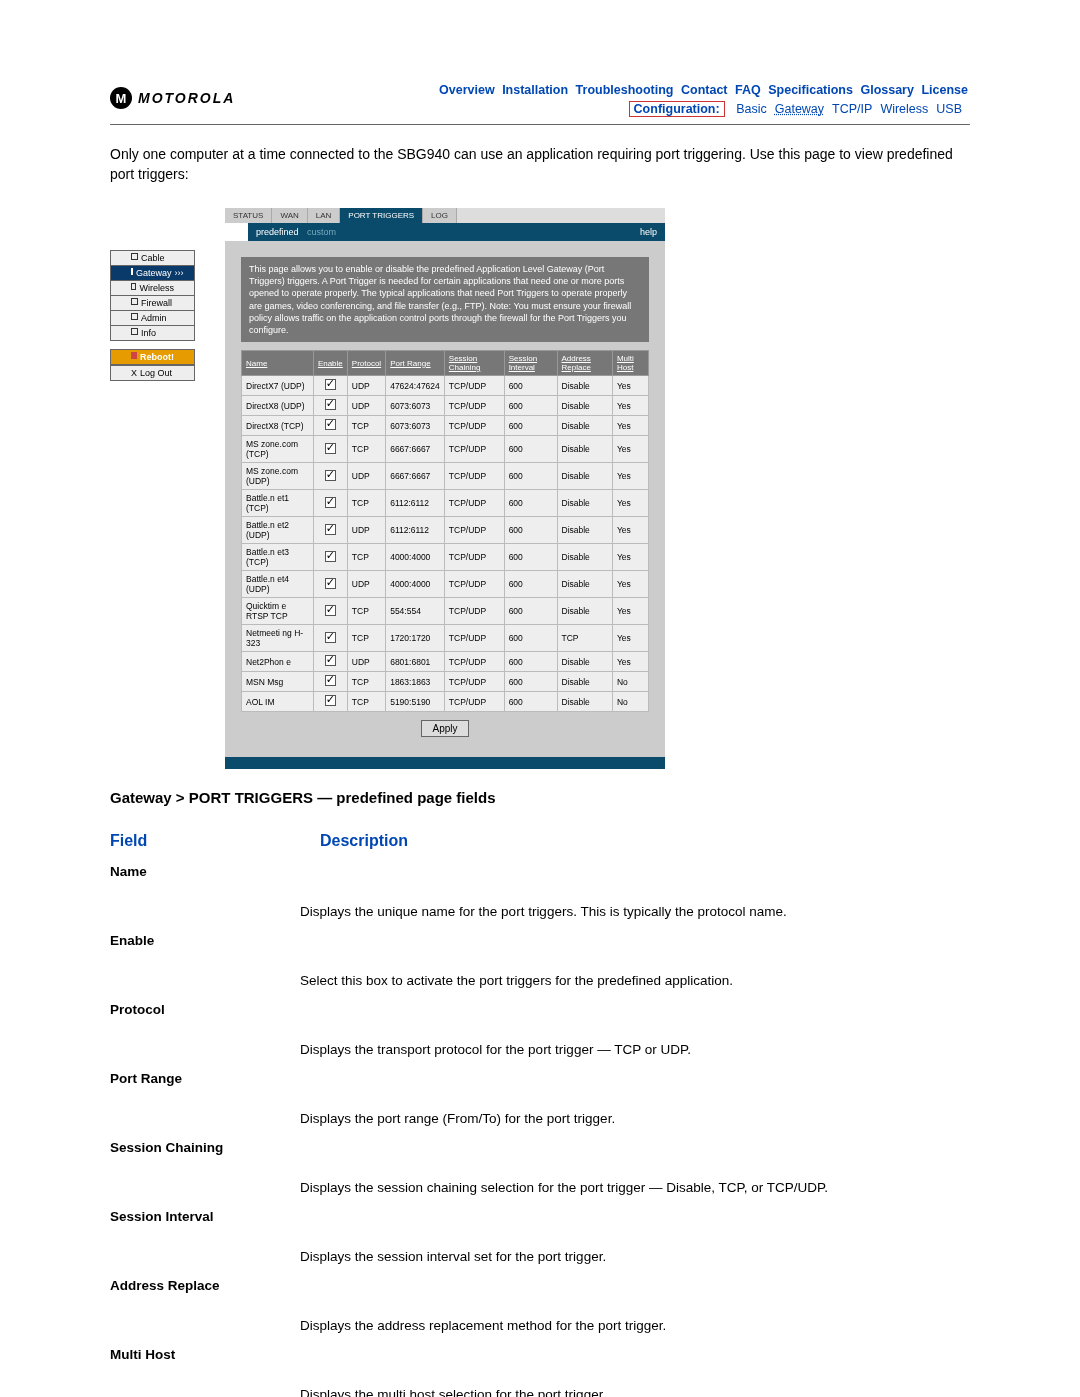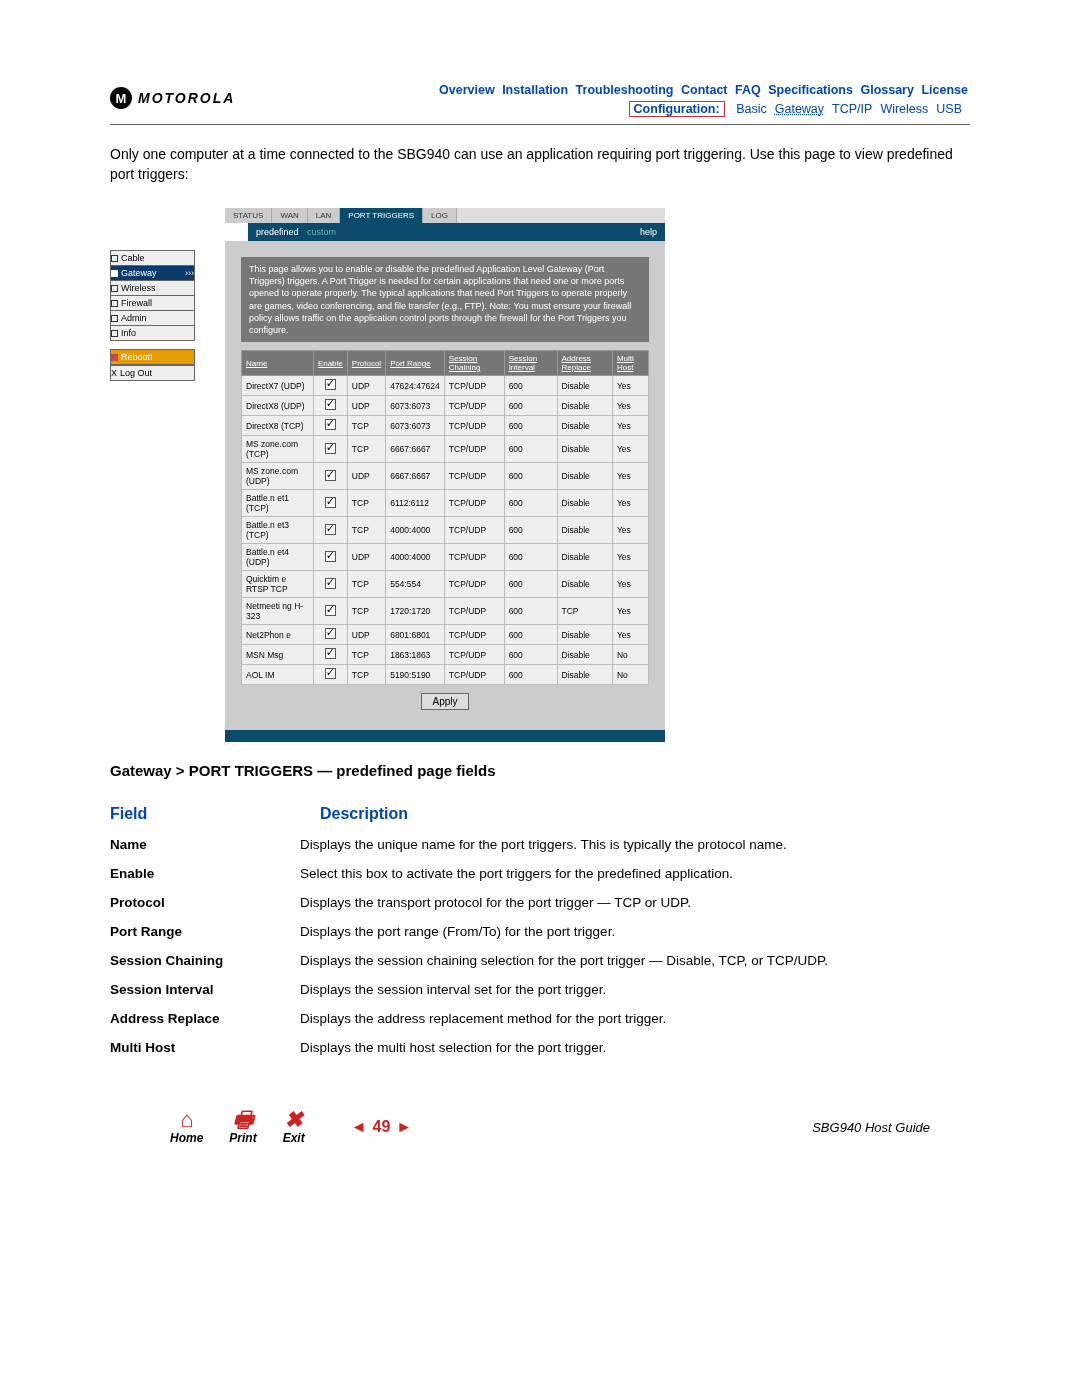--- a/index.html
+++ b/index.html
@@ -11,26 +11,26 @@
   .conf-row span { color:#0047b3; padding:0 4px;}
   .headerwrap { display:flex; align-items:center; gap:10px; justify-content:space-between;}
   .logo-block { display:flex; align-items:center; gap:6px; flex:0 0 auto;}
   .logo-m { width:22px; height:22px; border-radius:50%; background:#000; color:#fff; display:flex; align-items:center; justify-content:center; font-weight:bold; font-size:13px;}
   .logo-text { font-weight:900; font-style:italic; letter-spacing:2px; font-size:14px;}
   hr.rule { margin-top:8px; border:none; border-top:1px solid #666;}
   .intro { margin-top:20px; font-size:14px; line-height:1.4;}
 
   .midwrap { display:flex; gap:30px; margin-top:24px; align-items:flex-start;}
   .sidenav { width:85px; font-size:9px; margin-top:42px;}
-  .sidenav div { border:1px solid #666; border-top:none; padding:2px 0; display:flex; align-items:center; gap:3px; background:#eee;}
+  .sidenav div { border:1px solid #666; border-top:none; padding:2px 20px; display:flex; align-items:flex-start; gap:3px; background:#eee;}
   .sidenav div:first-child { border-top:1px solid #666;}
   .sidenav .sq { width:7px; height:7px; display:inline-block; background:#eee; border:1px solid #333;}
   .sidenav .active { background:#0a3a6a; color:#fff;}
   .sidenav .active .sq{ background:#fff; border-color:#fff;}
-  .sidenav .reboot { background:#e69b00; color:#fff; font-weight:normal; border-top:1px solid #666; margin-top:8px;}
+  .sidenav .reboot { background:#e69b00; color:#fff; font-weight:bold; border-top:1px solid #666; margin-top:8px;}
   .sidenav .logout { background:#eee; border-top:1px solid #666;}
 
   .panel { flex:0 0 auto; width:440px; font-size:9px; color:#fff;}
   .tabrow { display:flex; background:#ddd;}
   .tabrow div { padding:3px 8px; font-size:8px; color:#333; background:#ccc; border-right:1px solid #aaa;}
   .tabrow .on { background:#0a4a6a; color:#fff;}
   .subbar { background:#0a4a6a; color:#fff; padding:4px 8px; display:flex; justify-content:space-between; font-size:9px;margin-left:23px;}
   .subbar .dim{color:#7ab; margin-left:6px;}
   .box { background:#ccc; padding:16px;}
   .desc { background:#777; color:#fff; padding:6px 8px; font-size:9px; line-height:1.35; margin-bottom:8px;}
@@ -42,21 +42,21 @@
   .applywrap{ text-align:center; padding:8px 0 4px;}
   .applybtn{ background:#ddd; border:1px solid #666; padding:2px 10px; font-size:10px; color:#000;}
   .bottombar{background:#0a4a6a; height:12px;}
 
   h3.sect { font-size:15px; font-weight:bold; margin-top:20px;}
   .fld-head { display:flex; margin-top:26px; font-size:16px; font-weight:bold;gap:20px;}
   .fld-head .c1{ width:190px; color:#0047b3;}
   .fld-head .c2{ color:#0047b3;}
   .fld-row { display:flex; margin-top:14px; font-size:13.5px;}
   .fld-row .c1{ width:190px; font-weight:bold;}
-  .fld-row .c2{ flex:1;}
+  .fld-row .c2{ flex:1;margin-top:40px;}
 
   .footer { display:flex; align-items:center; gap:26px; margin-top:54px; padding-left:60px;}
   .ficon { display:flex; flex-direction:column; align-items:center; font-style:italic; font-weight:bold; font-size:12px;}
   .ico { font-size:22px; color:#c22; line-height:1;}
   .pagenum { color:#c22; font-size:16px; font-weight:bold; display:flex; align-items:center; gap:6px; margin-left:20px;}
   .arrow{ color:#c22;}
   .guide { margin-left:auto; font-style:italic; font-size:13px; padding-right:40px;}
 </style>
 </head>
 <body>
@@ -200,20 +200,30 @@
               <td>Battle.n et1 (TCP)</td>
               <td style="text-align: center;"><span class="cb"></span></td>
               <td>TCP</td>
               <td>6112:6112</td>
               <td>TCP/UDP</td>
               <td>600</td>
               <td>Disable</td>
               <td>Yes</td>
             </tr>
             <tr>
+              <td>Battle.n et2 (UDP)</td>
+              <td style="text-align: center;"><span class="cb"></span></td>
+              <td>UDP</td>
+              <td>6112:6112</td>
+              <td>TCP/UDP</td>
+              <td>600</td>
+              <td>Disable</td>
+              <td>Yes</td>
+            </tr>
+            <tr>
               <td>Battle.n et3 (TCP)</td>
               <td style="text-align: center;"><span class="cb"></span></td>
               <td>TCP</td>
               <td>4000:4000</td>
               <td>TCP/UDP</td>
               <td>600</td>
               <td>Disable</td>
               <td>Yes</td>
             </tr>
             <tr>

